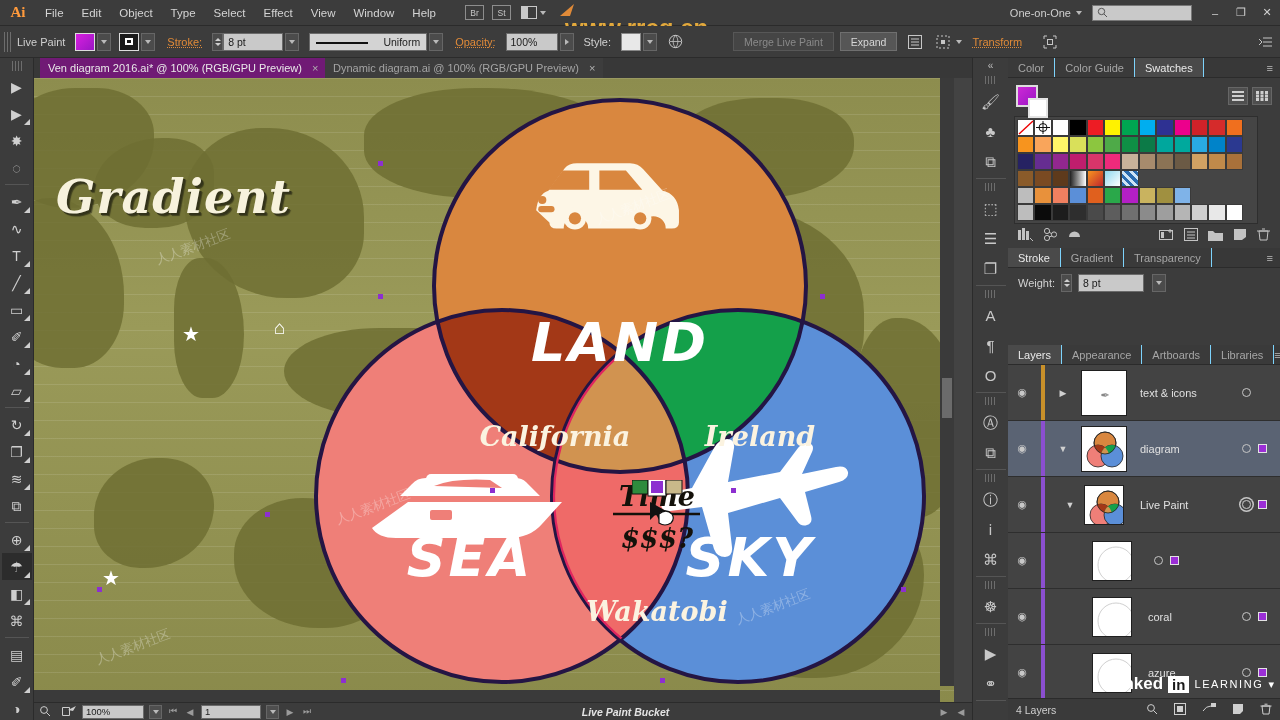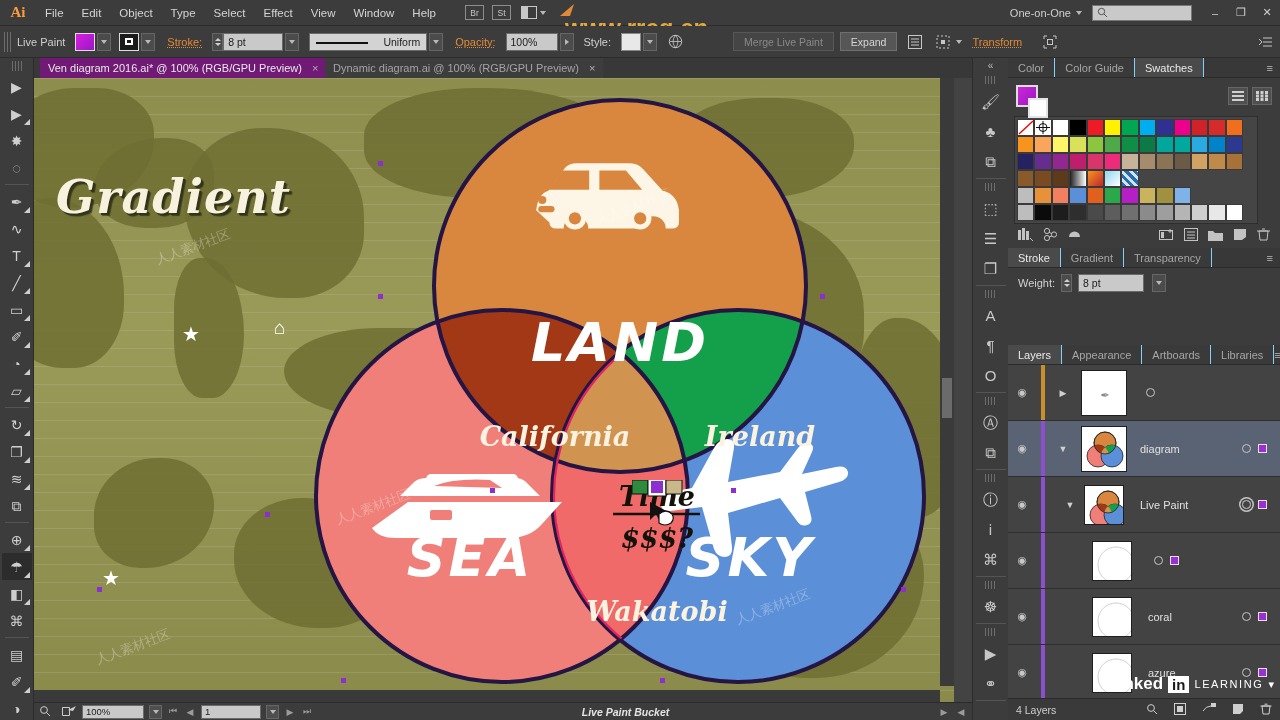--- a/index.html
+++ b/index.html
@@ -790,20 +790,21 @@
             <div class="lr-bar">
               <span style="width:4px;height:100%;background:#c8902a;display:block"></span>
             </div>
             <div class="lr-disc" style="padding-left:0px">▶</div>
             <div class="lr-thumb">
               <div class="thumb"><svg viewBox="0 0 46 46" width="46" height="46">
                   <rect width="46" height="46" fill="#fff"></rect>
                   <text x="23" y="28" font-size="11" text-anchor="middle" fill="#888">✒</text>
                 </svg></div>
             </div>
+            <div class="lr-name">text &amp; icons</div>
             <div class="lr-right">
               <span class="tgt"></span>
               <span style="width:9px"></span>
             </div>
           </div>
           <div class="layer-row sel">
             <div class="lr-eye">◉</div>
             <div class="lr-bar">
               <span style="width:4px;height:100%;background:#8b4fd0;display:block"></span>
             </div>

